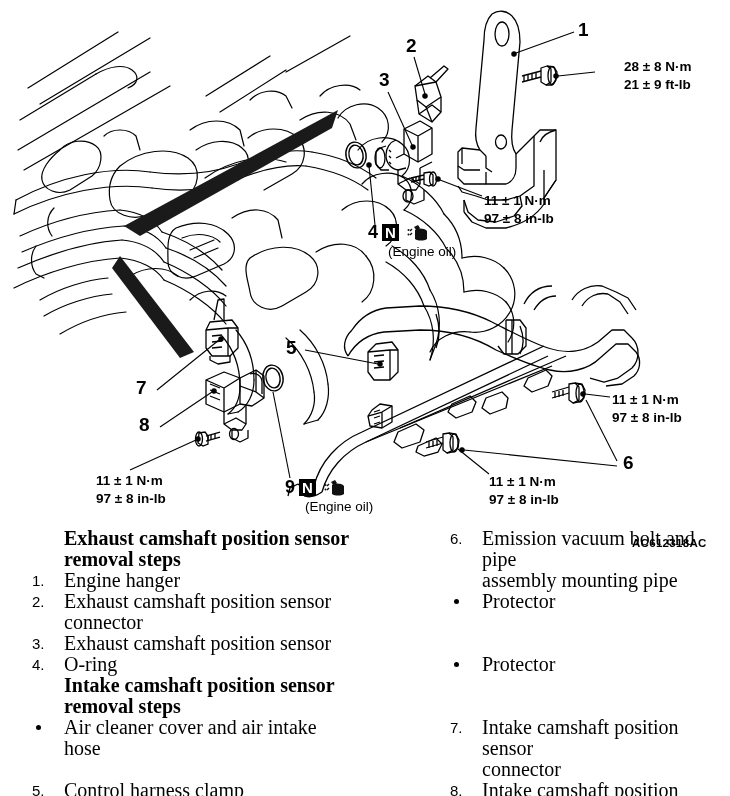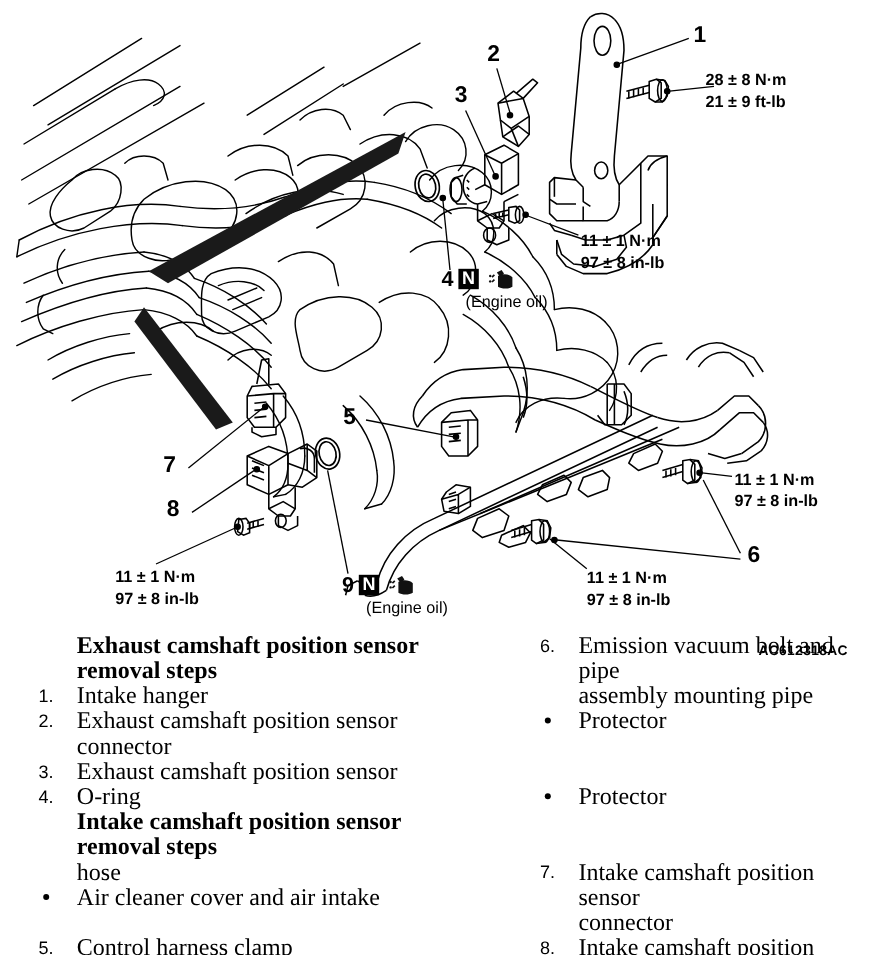--- a/index.html
+++ b/index.html
@@ -306,21 +306,21 @@
   <span class="callout-num" style="position:absolute;left:578px;top:19px;">1</span>
   <span class="callout-num" style="position:absolute;left:406px;top:35px;">2</span>
   <span class="callout-num" style="position:absolute;left:379px;top:69px;">3</span>
   <span class="callout-num" style="position:absolute;left:286px;top:337px;">5</span>
   <span class="callout-num" style="position:absolute;left:623px;top:452px;">6</span>
   <span class="callout-num" style="position:absolute;left:136px;top:377px;">7</span>
   <span class="callout-num" style="position:absolute;left:139px;top:414px;">8</span>
 </div>
 
 <div>
-  <div style="position:absolute;left:588px;top:58px;line-height:18px;">
+  <div style="position:absolute;left:624px;top:58px;line-height:18px;">
     <div class="torque">28 ± 8 N·m</div>
     <div class="torque">21 ± 9 ft-lb</div>
   </div>
   <div style="position:absolute;left:484px;top:192px;line-height:18px;">
     <div class="torque">11 ± 1 N·m</div>
     <div class="torque">97 ± 8 in-lb</div>
   </div>
   <div style="position:absolute;left:612px;top:391px;line-height:18px;">
     <div class="torque">11 ± 1 N·m</div>
     <div class="torque">97 ± 8 in-lb</div>
@@ -373,21 +373,21 @@
       <div class="row head">
         <span class="mk"></span>
         <span class="tx">Exhaust camshaft position sensor</span>
       </div>
       <div class="row head">
         <span class="mk"></span>
         <span class="tx">removal steps</span>
       </div>
       <div class="row">
         <span class="mk">1.</span>
-        <span class="tx">Intake hanger</span>
+        <span class="tx">Engine hanger</span>
       </div>
       <div class="row">
         <span class="mk">2.</span>
         <span class="tx">Exhaust camshaft position sensor</span>
       </div>
       <div class="row">
         <span class="mk"></span>
         <span class="tx">connector</span>
       </div>
       <div class="row">
@@ -400,27 +400,27 @@
       </div>
       <div class="row head">
         <span class="mk"></span>
         <span class="tx">Intake camshaft position sensor</span>
       </div>
       <div class="row head">
         <span class="mk"></span>
         <span class="tx">removal steps</span>
       </div>
       <div class="row">
-        <span class="mk"></span>
-        <span class="tx">hose</span>
-      </div>
-      <div class="row">
         <span class="mk"><span class="bullet-dot"></span></span>
         <span class="tx">Air cleaner cover and air intake</span>
       </div>
+      <div class="row">
+        <span class="mk"></span>
+        <span class="tx">hose</span>
+      </div>
       <div class="row blank">
         <span class="mk"></span>
         <span class="tx"></span>
       </div>
       <div class="row">
         <span class="mk">5.</span>
         <span class="tx">Control harness clamp</span>
       </div>
     </div>
   <div class="col colR">

